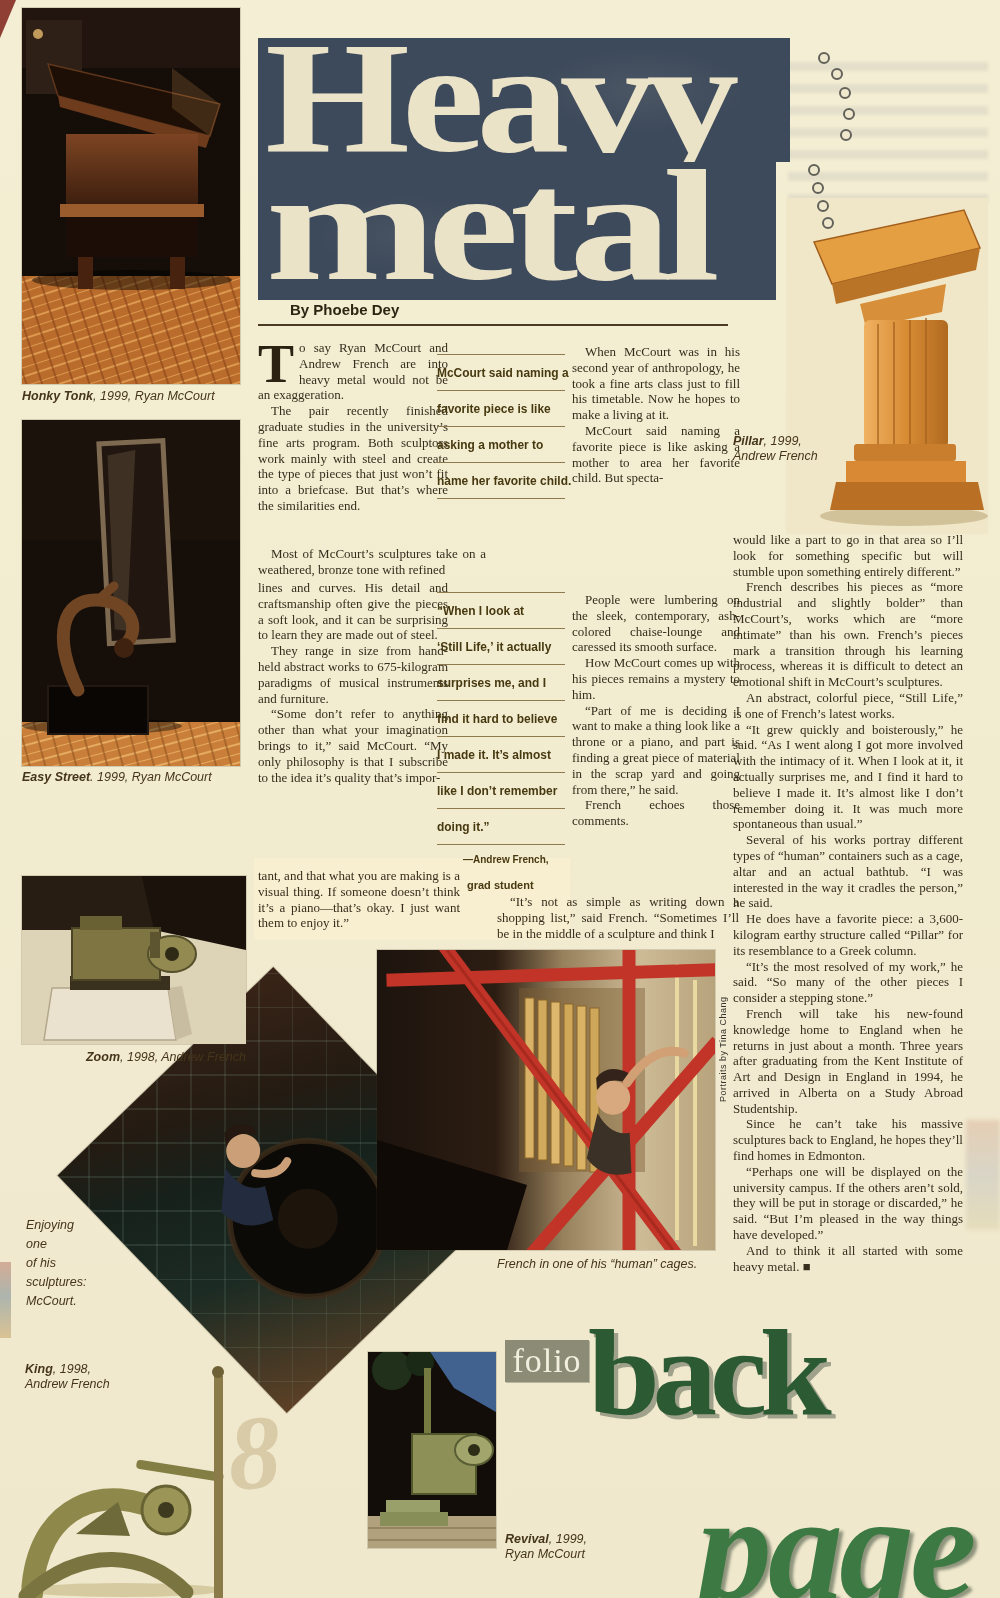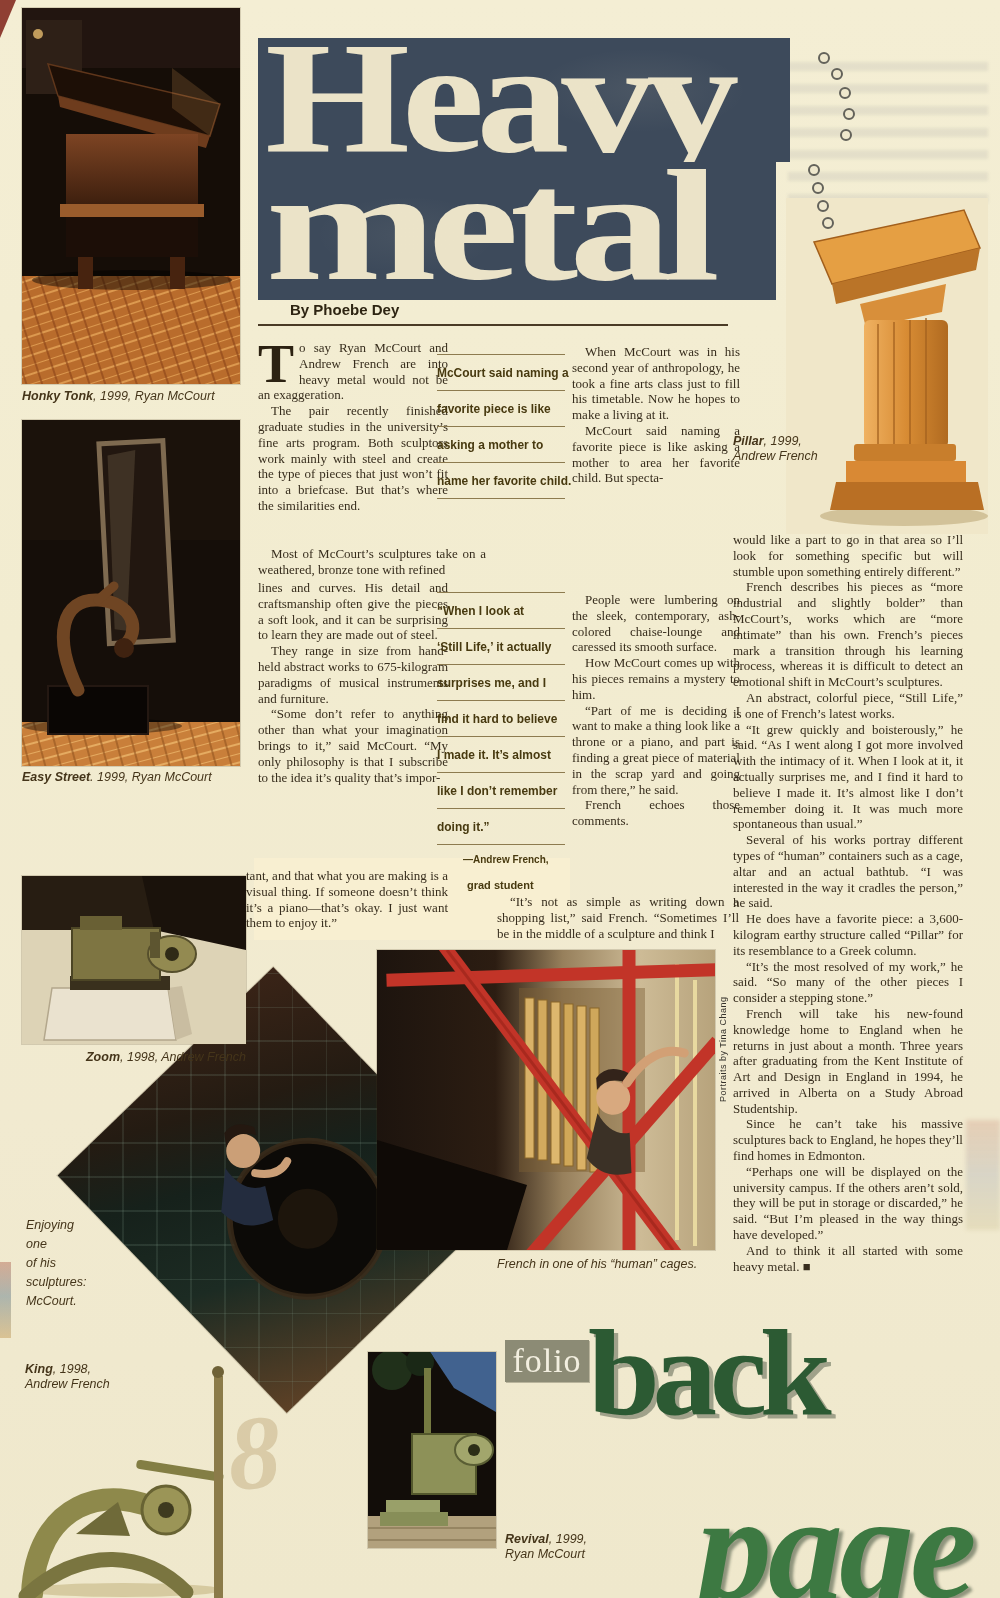--- a/index.html
+++ b/index.html
@@ -306,21 +306,21 @@
     <p class="ind">The pair recently finished graduate studies in the university’s fine arts program. Both sculptors work mainly with steel and create the type of pieces that just won’t fit into a briefcase. But that’s where the similarities end.</p>
   </div>
   <div class="body" style="left:258px;top:546px;width:228px;">
     <p class="ind">Most of McCourt’s sculptures take on a weathered, bronze tone with refined</p>
   </div>
   <div class="body" style="left:258px;top:580px;width:190px;">
     <p>lines and curves. His detail and craftsmanship often give the pieces a soft look, and it can be surprising to learn they are made out of steel.</p>
     <p class="ind">They range in size from hand-held abstract works to 675-kilogram paradigms of musical instruments and furniture.</p>
     <p class="ind">“Some don’t refer to anything other than what your imagination brings to it,” said McCourt. “My only philosophy is that I subscribe to the idea it’s quality that’s impor-</p>
   </div>
-  <div class="body" style="left:246px;top:868px;width:202px;">
+  <div class="body" style="left:258px;top:868px;width:202px;">
     <p>tant, and that what you are making is a visual thing. If someone doesn’t think it’s a piano—that’s okay. I just want them to enjoy it.”</p>
   </div>
 
   <div class="pq" style="left:437px;top:354px;">
     <div class="l"><span>McCourt said naming a</span></div>
     <div class="l"><span>favorite piece is like</span></div>
     <div class="l"><span>asking a mother to</span></div>
     <div class="l"><span>name her favorite child.</span></div>
     <div class="rule"></div>
   </div>

